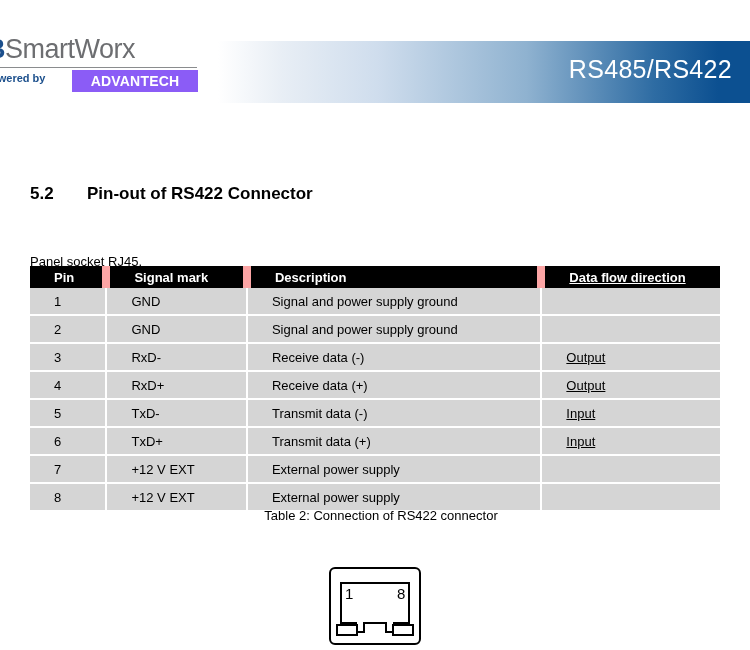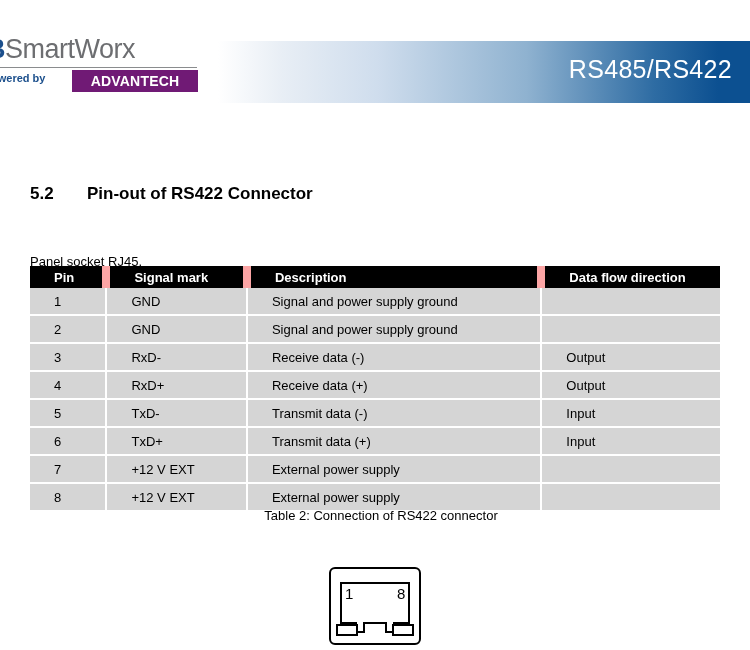--- a/index.html
+++ b/index.html
@@ -82,21 +82,21 @@
     font-weight: 700;
     color: #1b4f8c;
     white-space: nowrap;
   }
   .logo-advantech {
     position: absolute;
     left: 72px;
     top: 36px;
     width: 126px;
     height: 22px;
-    background: #701a75;
+    background: #8b5cf6;
   }
   .logo-advantech-text {
     position: absolute;
     left: 0;
     top: 0;
     width: 126px;
     height: 22px;
     line-height: 22px;
     text-align: center;
     color: #ffffff;
@@ -156,21 +156,21 @@
     background: #d5d5d5;
     border-bottom: 2px solid #ffffff;
     border-left: 2px solid #ffffff;
   }
   .pin-table tbody td.first {
     border-left: none;
   }
   .col-pin    { width: 58px; }
   .col-signal { width: 132px; }
   .col-desc   { width: 327px; }
-  .col-flow   { width: 183px; }
+  .col-flow   { width: 183px; text-decoration: underline; }
 
   .table-caption {
     position: absolute;
     left: 0;
     top: 508px;
     width: 750px;
     text-align: center;
     font-size: 13px;
     padding-left: 12px;
     box-sizing: border-box;

